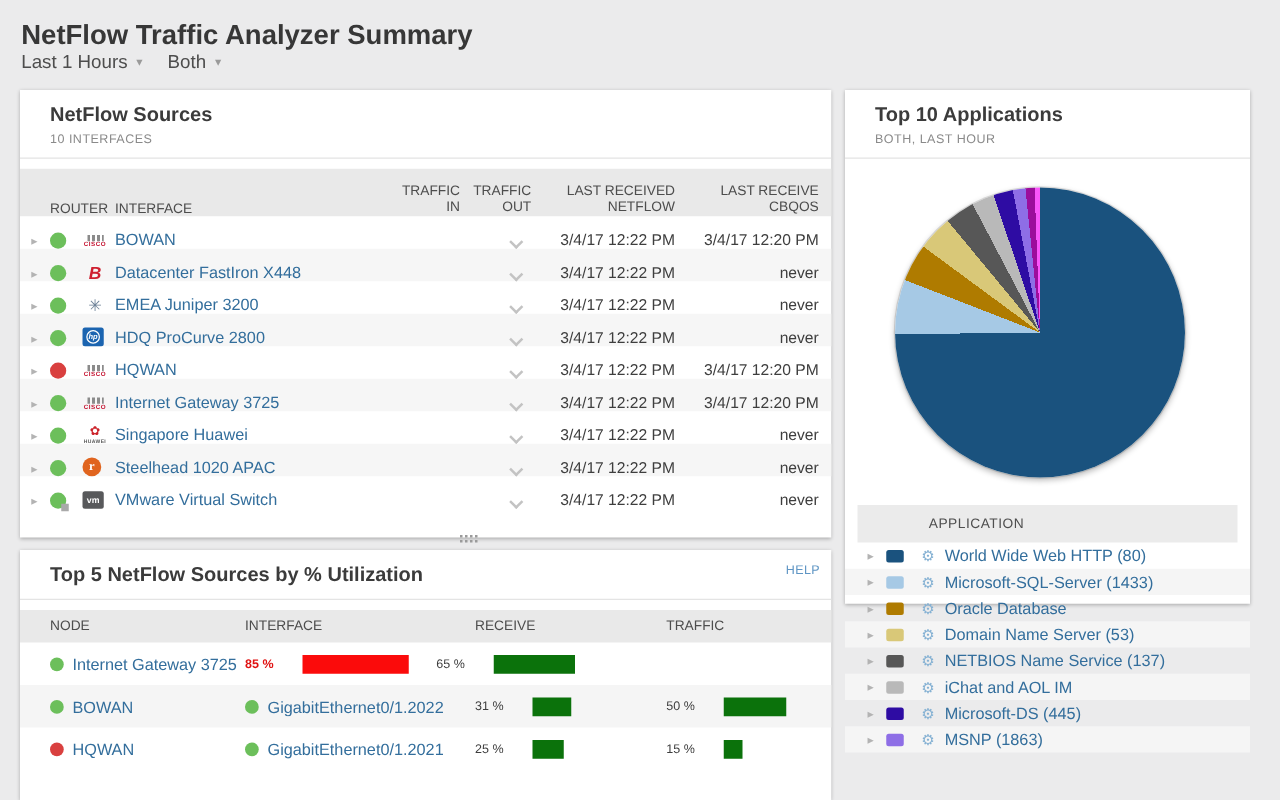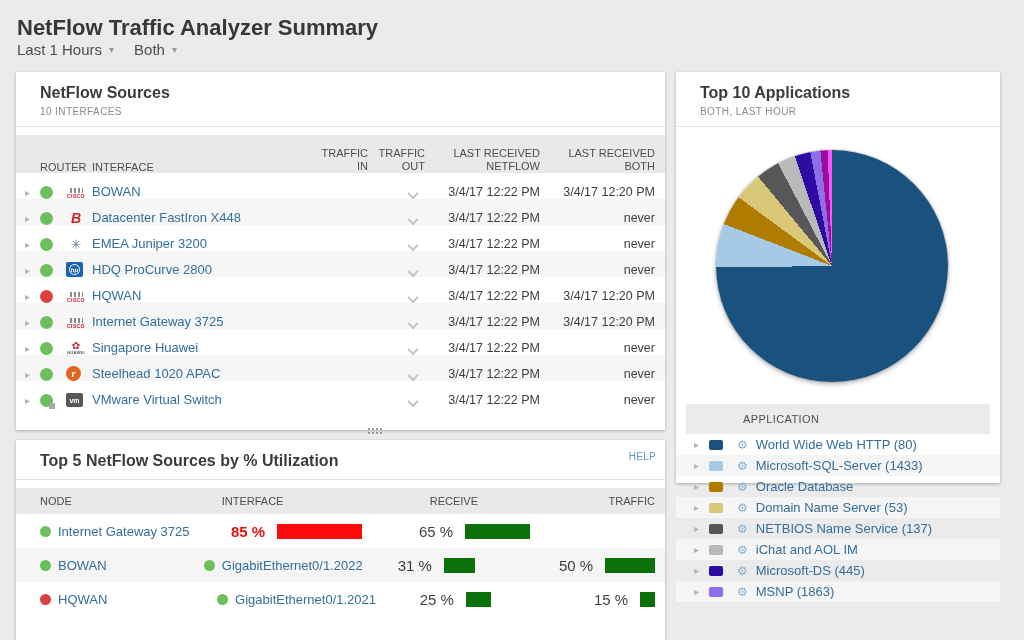--- a/index.html
+++ b/index.html
@@ -66,30 +66,30 @@
   .vic.hp i { width:11px; height:11px; margin:2px auto; border:1px solid #fff; border-radius:50%;
       color:#fff; font-size:6px; font-style:italic; font-weight:bold; display:flex; align-items:center; justify-content:center; }
   .vic.huawei span { color:#cc2229; font-size:10px; }
   .vic.huawei b { font-size:4px; color:#555; letter-spacing:.3px; }
   .vic.riverbed { width:15px; height:15px; background:#e0641e; border-radius:50%; color:#fff;
       font-family:"Liberation Serif", serif; font-size:10px; font-weight:bold;
       display:flex; align-items:center; justify-content:center; }
   .vic.vmware { width:17px; height:14px; background:#58595b; border-radius:2px; color:#fff;
       font-size:7px; font-weight:bold; display:flex; align-items:center; justify-content:center; }
   
-  .t5-hrow, .t5-row { display:flex; align-items:center; padding-right:10px;gap:35px; }
+  .t5-hrow, .t5-row { display:flex; align-items:center; padding-right:10px; }
   .t5-hrow { margin-top:8px; background:#e9e9e9; height:26px; font-size:11px; color:#4d4d4d; }
   .t5-row { height:34px; font-size:13px; }
   .t5-row.alt { background:#f5f5f5; }
   .t5c1 { width:180px; padding-left:24px; display:flex; align-items:center; gap:7px; }
   .t5c2 { width:184px; display:flex; align-items:center; gap:7px; }
   .t5c3 { width:153px; display:flex; align-items:center; }
   .t5c4 { flex:1; display:flex; align-items:center; }
   .t5link { color:#336e9c; cursor:pointer; white-space:nowrap; overflow:hidden; }
-  .pct { width:46px; font-size:15px; color:#3e3e3e; }
+  .pct { width:46px; font-size:10px; color:#3e3e3e; }
   .pct.alert { color:#e01212; font-weight:bold; }
   .bar { height:15px; background:#0b720b; }
   .bar.alert { background:#fb0b0b; }
   
   .grip { position:absolute; left:368px; top:428px; display:grid; grid-template-columns:repeat(4,2px);
       grid-auto-rows:2px; gap:2px; cursor:move; }
   .grip i { background:#9b9b9b; }
   
   .pie { position:absolute; left:40px; top:78px; width:232px; height:232px; border-radius:50%;
       box-shadow:0 2px 5px rgba(0,0,0,.3), 0 0 0 1px #e2e2e2; cursor:pointer; }
@@ -123,21 +123,21 @@
     <div class="panel-title">NetFlow Sources</div>
     <div class="panel-sub">10 INTERFACES</div>
   </div>
   <div class="srcgrid">
     <div class="src-hrow">
       <div class="h-router">ROUTER</div>
       <div class="h-iface">INTERFACE</div>
       <div class="h-tin">TRAFFIC IN</div>
       <div class="h-tout">TRAFFIC OUT</div>
       <div class="h-nf">LAST RECEIVED NETFLOW</div>
-      <div class="h-cb">LAST RECEIVED BOTH</div>
+      <div class="h-cb">LAST RECEIVE CBQOS</div>
     </div>
 
     <div class="src-row">
       <div class="c-arrow"><span class="arrow">▸</span></div>
       <div class="c-status">
           <span class="dot up"></span>
         </div>
       <div class="c-icon">
           <span class="vic cisco">
             <i></i>

